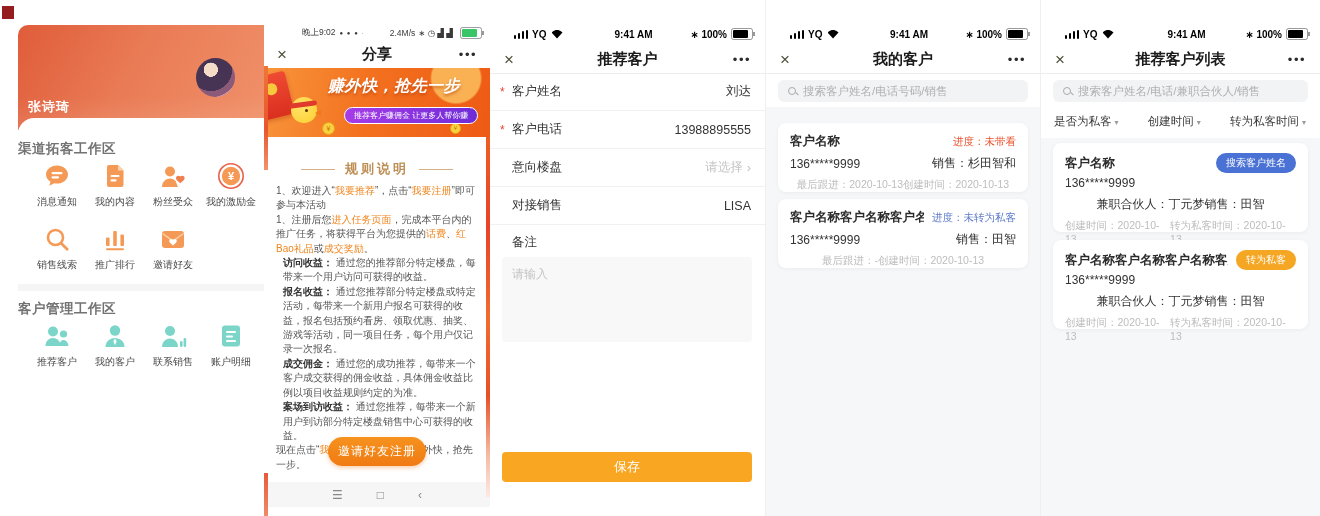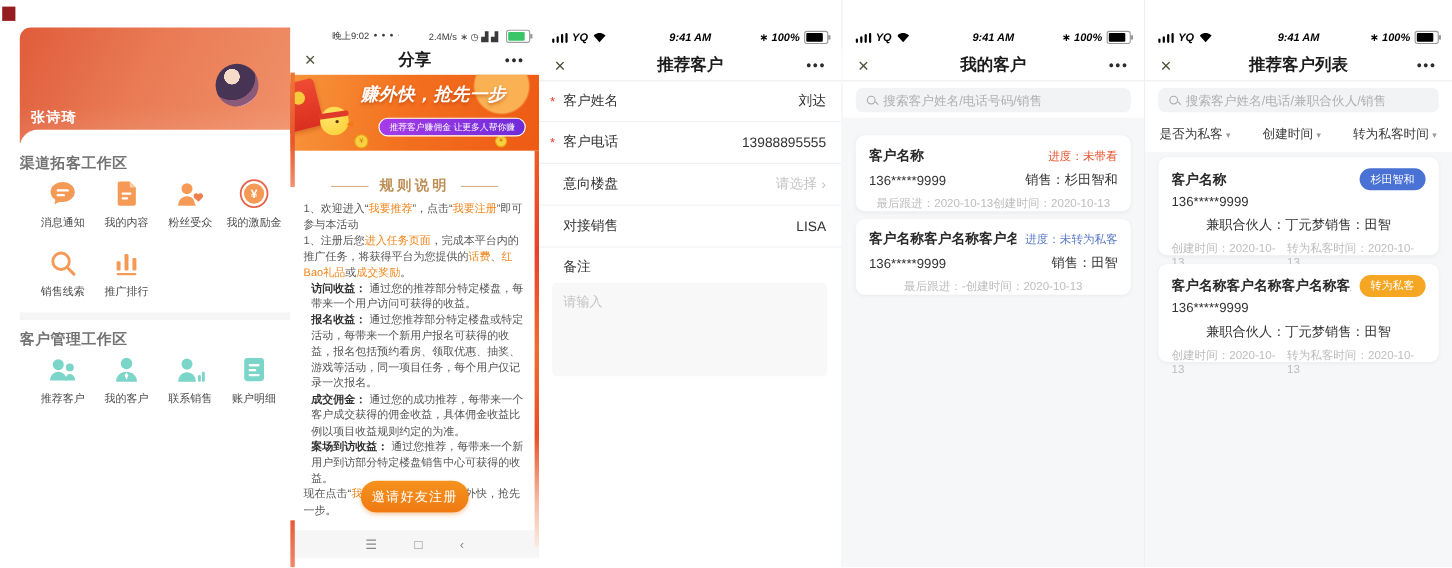--- a/index.html
+++ b/index.html
@@ -67,21 +67,21 @@
   .o{color:#f0851c;}
   .b{color:#333;font-weight:700;}
   .invite-btn{left:50%;top:437px;transform:translateX(-50%);width:98px;height:29px;border-radius:999px;
     background:linear-gradient(180deg,#f6921e,#f07a12);color:#fff;font-size:12px;display:flex;
     align-items:center;justify-content:center;letter-spacing:1px;cursor:pointer;box-shadow:0 2px 4px rgba(240,120,20,.35);}
   .android-nav{left:0;right:0;top:482px;height:25px;background:#f6f6f6;display:flex;align-items:center;
     justify-content:center;gap:34px;color:#8a8a8a;font-size:12px;}
   .android-nav span{cursor:pointer;}
 
   
-  .ios-status{left:0;right:0;top:25px;height:18px;padding:0 12px;font-size:10px;color:#000;font-weight:600;font-style:italic;}
+  .ios-status{left:12px;right:0;top:25px;height:18px;padding:0 12px;font-size:10px;color:#000;font-weight:600;}
   .ios-status .ctime{position:absolute;left:0;right:0;text-align:center;font-weight:600;}
   .sig{display:inline-flex;align-items:flex-end;gap:1.5px;height:9px;margin-right:4px;}
   .sig i{width:2.4px;background:#000;border-radius:1px;display:block;}
   .wifi{width:11px;height:9px;background:#000;margin-left:5px;
     clip-path:polygon(50% 100%,0 32%,18% 16%,50% 0,82% 16%,100% 32%);}
   .batt{width:20px;height:10px;border:1px solid rgba(0,0,0,.4);border-radius:2.5px;position:relative;
     display:inline-block;margin-left:4px;}
   .batt::before{content:"";position:absolute;left:1px;top:1px;bottom:1px;width:15px;background:#000;border-radius:1px;}
   .batt::after{content:"";position:absolute;right:-3px;top:2.5px;width:2px;height:4px;background:rgba(0,0,0,.4);}
   .batt.green{border-color:rgba(40,40,40,.45);}
@@ -196,20 +196,28 @@
       </div>
       <div class="gitem">
         <svg width="28" height="28" viewBox="0 0 28 28">
           <rect x="5" y="12.5" width="3.6" height="8.5" rx="1" fill="#f59a56"></rect>
           <rect x="12.2" y="6" width="3.6" height="15" rx="1" fill="#f59a56"></rect>
           <rect x="19.4" y="9.5" width="3.6" height="11.5" rx="1" fill="#f59a56"></rect>
           <rect x="5" y="23.2" width="18" height="2" rx="1" fill="#f59a56"></rect>
         </svg>
         <span class="glabel">推广排行</span>
       </div>
+      <div class="gitem">
+        <svg width="28" height="28" viewBox="0 0 28 28">
+          <rect x="3" y="6" width="22" height="17" rx="3" fill="#f59a56"></rect>
+          <path d="M3.5 8.5L14 16 24.5 8.5" stroke="#fbd0a9" stroke-width="1.5" fill="none"></path>
+          <path d="M14 20.5l-3-2.7c-.9-.85-1-2.1-.3-3 .8-1 2.4-1 3.3 0 .9-1 2.5-1 3.3 0 .7.9.6 2.15-.3 3z" fill="#fff"></path>
+        </svg>
+        <span class="glabel">邀请好友</span>
+      </div>
     </div>
 
     <div class="abs p1-divider"></div>
 
     <div class="sec-title" style="top:300px;">客户管理工作区</div>
     <div class="grid" style="top:322px;">
       <div class="gitem">
         <svg width="28" height="28" viewBox="0 0 28 28">
           <circle cx="10" cy="9.5" r="5" fill="#7bd5c8"></circle>
           <path d="M2.5 24c0-4.8 3.4-8 7.5-8s7.5 3.2 7.5 8z" fill="#7bd5c8"></path>
@@ -342,20 +350,21 @@
       </div>
       <div class="frow">
         <span class="flabel">对接销售</span>
         <span class="fvalue">LISA</span>
       </div>
       <div class="note-row">
         <span class="flabel">备注</span>
       </div>
     </div>
     <div class="abs note-box">请输入</div>
+    <div class="abs save-btn">保存</div>
   </div>
 
   <div id="p4" class="panel">
     <div class="abs ios-status flex between">
       <span class="flex">
         <span class="sig">
             <i style="height:3.5px"></i>
             <i style="height:5.5px"></i>
             <i style="height:7.5px"></i>
             <i style="height:9px"></i>
@@ -441,21 +450,21 @@
     <div class="abs filters">
       <span class="fitem"><span>是否为私客</span><span class="farrow">▾</span></span>
       <span class="fitem"><span>创建时间</span><span class="farrow">▾</span></span>
       <span class="fitem"><span>转为私客时间</span><span class="farrow">▾</span></span>
     </div>
     <div class="abs list-bg"></div>
 
     <div class="card" style="top:143px;height:89px;">
       <div class="crow">
         <span class="card-name">客户名称</span>
-        <span class="badge" style="background: rgb(74, 113, 212);">杉田智和</span>
+        <span class="badge" style="background: rgb(74, 113, 212);">搜索客户姓名</span>
       </div>
       <div class="crow" style="margin-top:3px;">
         <span class="cphone">136*****9999</span>
       </div>
       <div class="crow mt6">
         <span class="cside">兼职合伙人：丁元梦</span>
         <span class="cside">销售：田智</span>
       </div>
       <div class="crow mt6">
         <span class="cgray">创建时间：2020-10-13</span>

